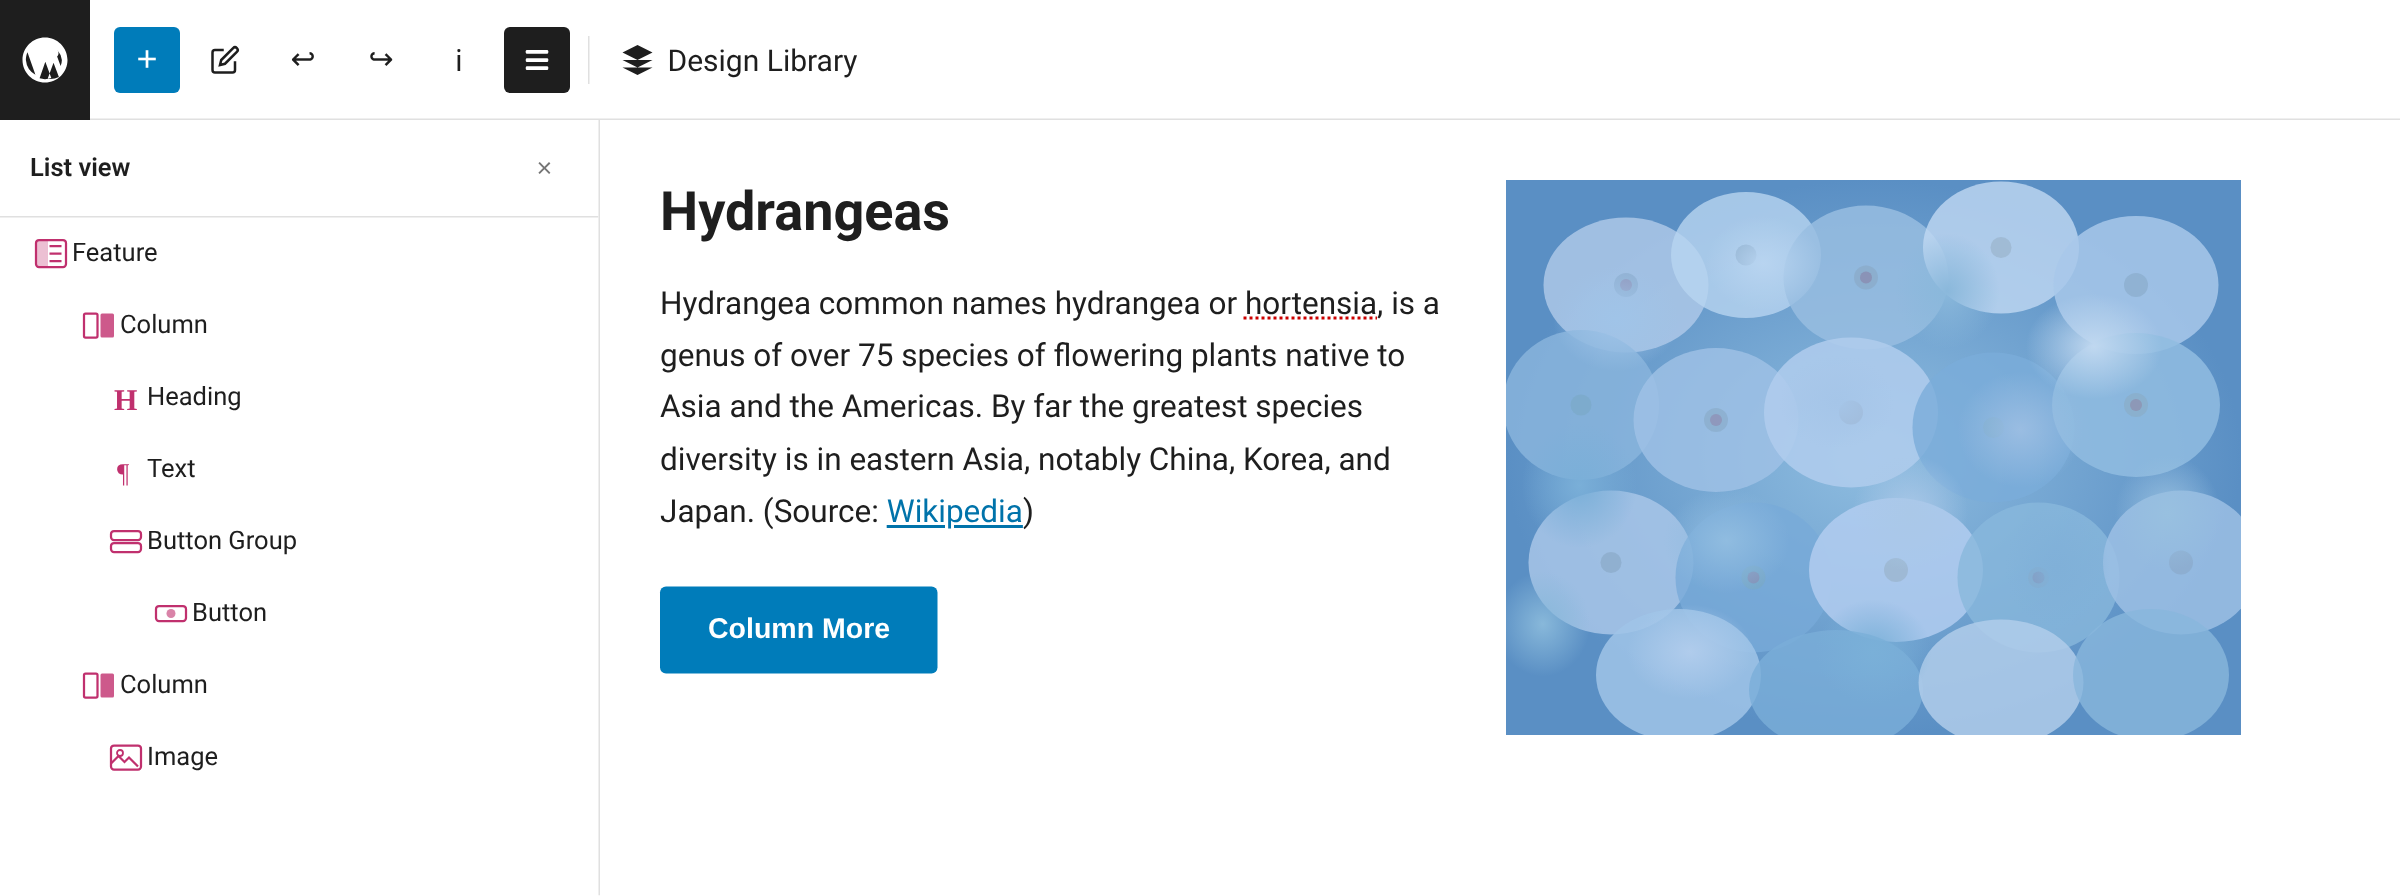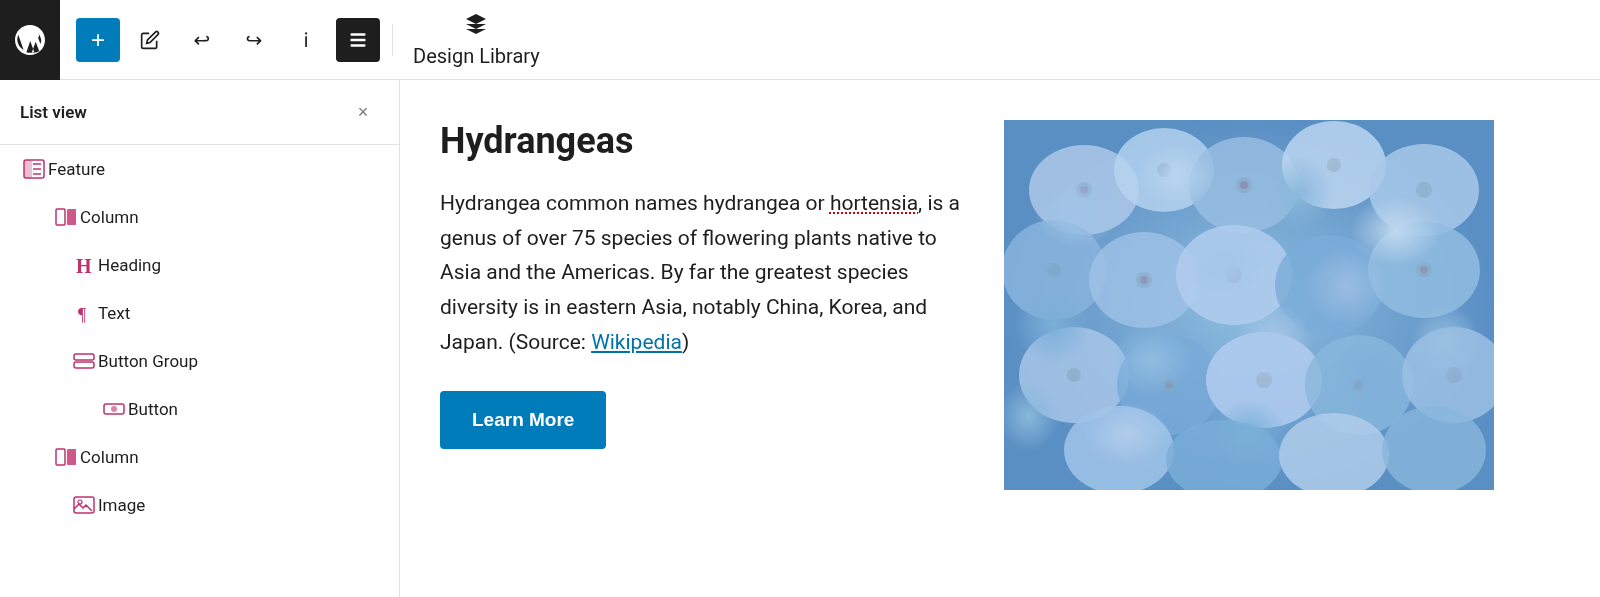--- a/index.html
+++ b/index.html
@@ -44,21 +44,20 @@
     .toolbar-btn.add-btn { background: #007cba; color: #fff; font-size: 24px; font-weight: 300; }
     .toolbar-divider { width: 1px; height: 32px; background: #e0e0e0; margin: 0 4px; }
     .design-library-label {
       display: flex;
       align-items: center;
       gap: 8px;
       margin-left: 8px;
       font-size: 20px;
       font-weight: 400;
       color: #1e1e1e;
-      flex-direction: column;
     }
 
     
     .main-layout {
       display: flex;
       height: calc(597px - 80px);
     }
 
     
     .sidebar {
@@ -339,21 +338,21 @@
     </div>
 
   </div>
 
   <div class="content-area">
     <div class="content-text">
       <h1 class="content-heading">Hydrangeas</h1>
       <p class="content-paragraph">
         Hydrangea common names hydrangea or <span class="underline-dotted">hortensia</span>, is a genus of over 75 species of flowering plants native to Asia and the Americas. By far the greatest species diversity is in eastern Asia, notably China, Korea, and Japan. (Source: <a href="#">Wikipedia</a>)
       </p>
-      <button class="learn-more-btn">Learn More</button>
+      <button class="learn-more-btn">Column More</button>
     </div>
 
     <div class="content-image">
       <div class="hydrangea-image">
         
         <svg width="100%" height="100%" viewBox="0 0 490 370" xmlns="http://www.w3.org/2000/svg">
           <defs>
             <radialGradient id="bg" cx="50%" cy="50%" r="50%">
               <stop offset="0%" stop-color="#8fbde0"></stop>
               <stop offset="100%" stop-color="#5a8fc4"></stop>

